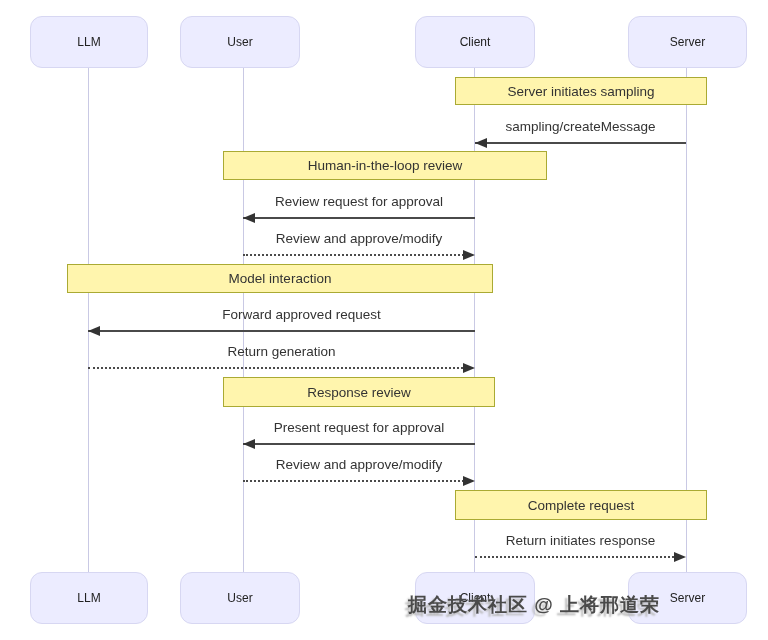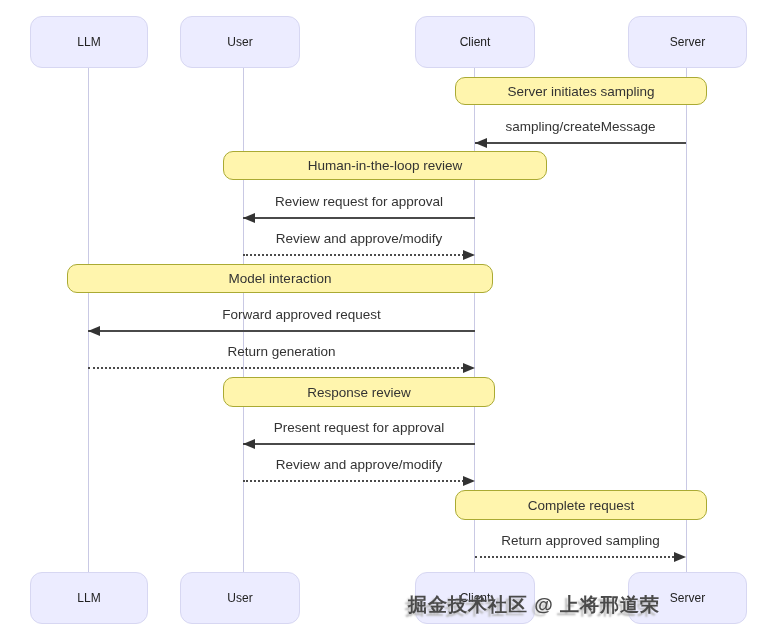--- a/index.html
+++ b/index.html
@@ -19,21 +19,21 @@
   }
   .actor.row-top{top:16px;}
   .actor.row-bottom{top:572px;}
   .a-llm{left:30px;width:116px;}
   .a-user{left:180px;width:118px;}
   .a-client{left:415px;width:118px;}
   .a-server{left:628px;width:117px;}
 
   
   .note{
-    position:absolute;background:#fff5ad;border:1px solid #aaaa33;border-radius:10px;
+    position:absolute;background:#fff5ad;border:1px solid #aaaa33;border-radius:0;
     display:flex;align-items:center;justify-content:center;
     font-size:13.5px;color:#333;z-index:3;box-sizing:border-box;
   }
   #note-1{left:455px;width:252px;top:77px;height:28px;}
   #note-2{left:223px;width:324px;top:151px;height:29px;}
   #note-3{left:67px; width:426px;top:264px;height:29px;}
   #note-4{left:223px;width:272px;top:377px;height:30px;}
   #note-5{left:455px;width:252px;top:490px;height:30px;}
 
   
@@ -124,21 +124,21 @@
   <div class="arrow right" id="m5-arrow"></div>
 
   <div class="msg-label" id="m6-label">Present request for approval</div>
   <div class="msg-line solid" id="m6-line"></div>
   <div class="arrow left" id="m6-arrow"></div>
 
   <div class="msg-label" id="m7-label">Review and approve/modify</div>
   <div class="msg-line dotted" id="m7-line"></div>
   <div class="arrow right" id="m7-arrow"></div>
 
-  <div class="msg-label" id="m8-label">Return approved sampling</div>
+  <div class="msg-label" id="m8-label">Return initiates response</div>
   <div class="msg-line dotted" id="m8-line"></div>
   <div class="arrow right" id="m8-arrow"></div>
 
   <div class="actor row-bottom a-llm">LLM</div>
   <div class="actor row-bottom a-user">User</div>
   <div class="actor row-bottom a-client">Client</div>
   <div class="actor row-bottom a-server">Server</div>
 
   <div class="watermark">掘金技术社区 @ 上将邢道荣</div>
 

